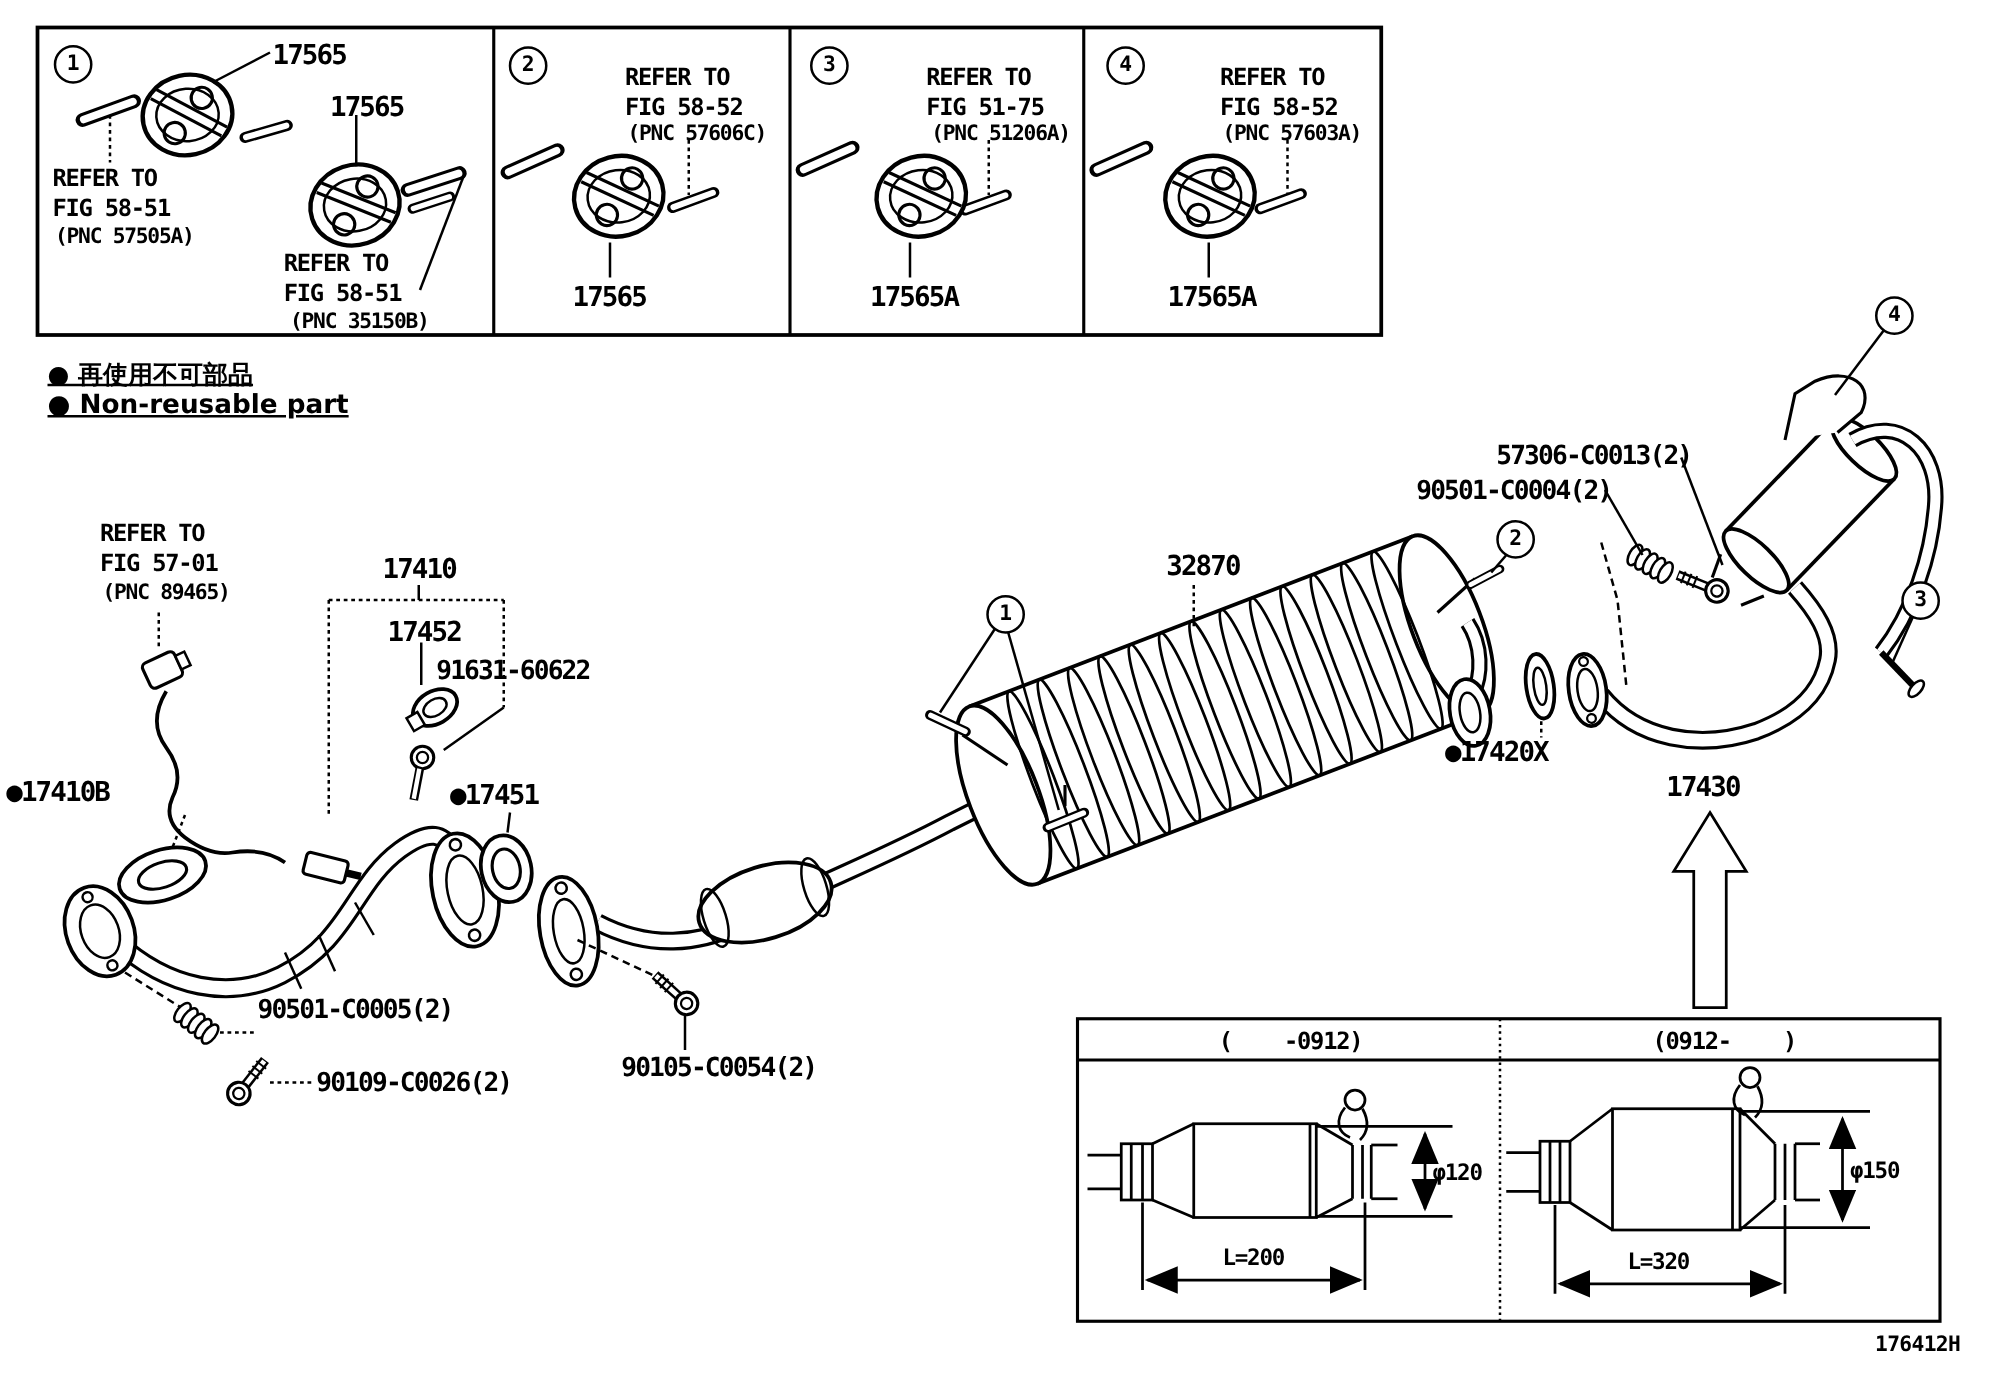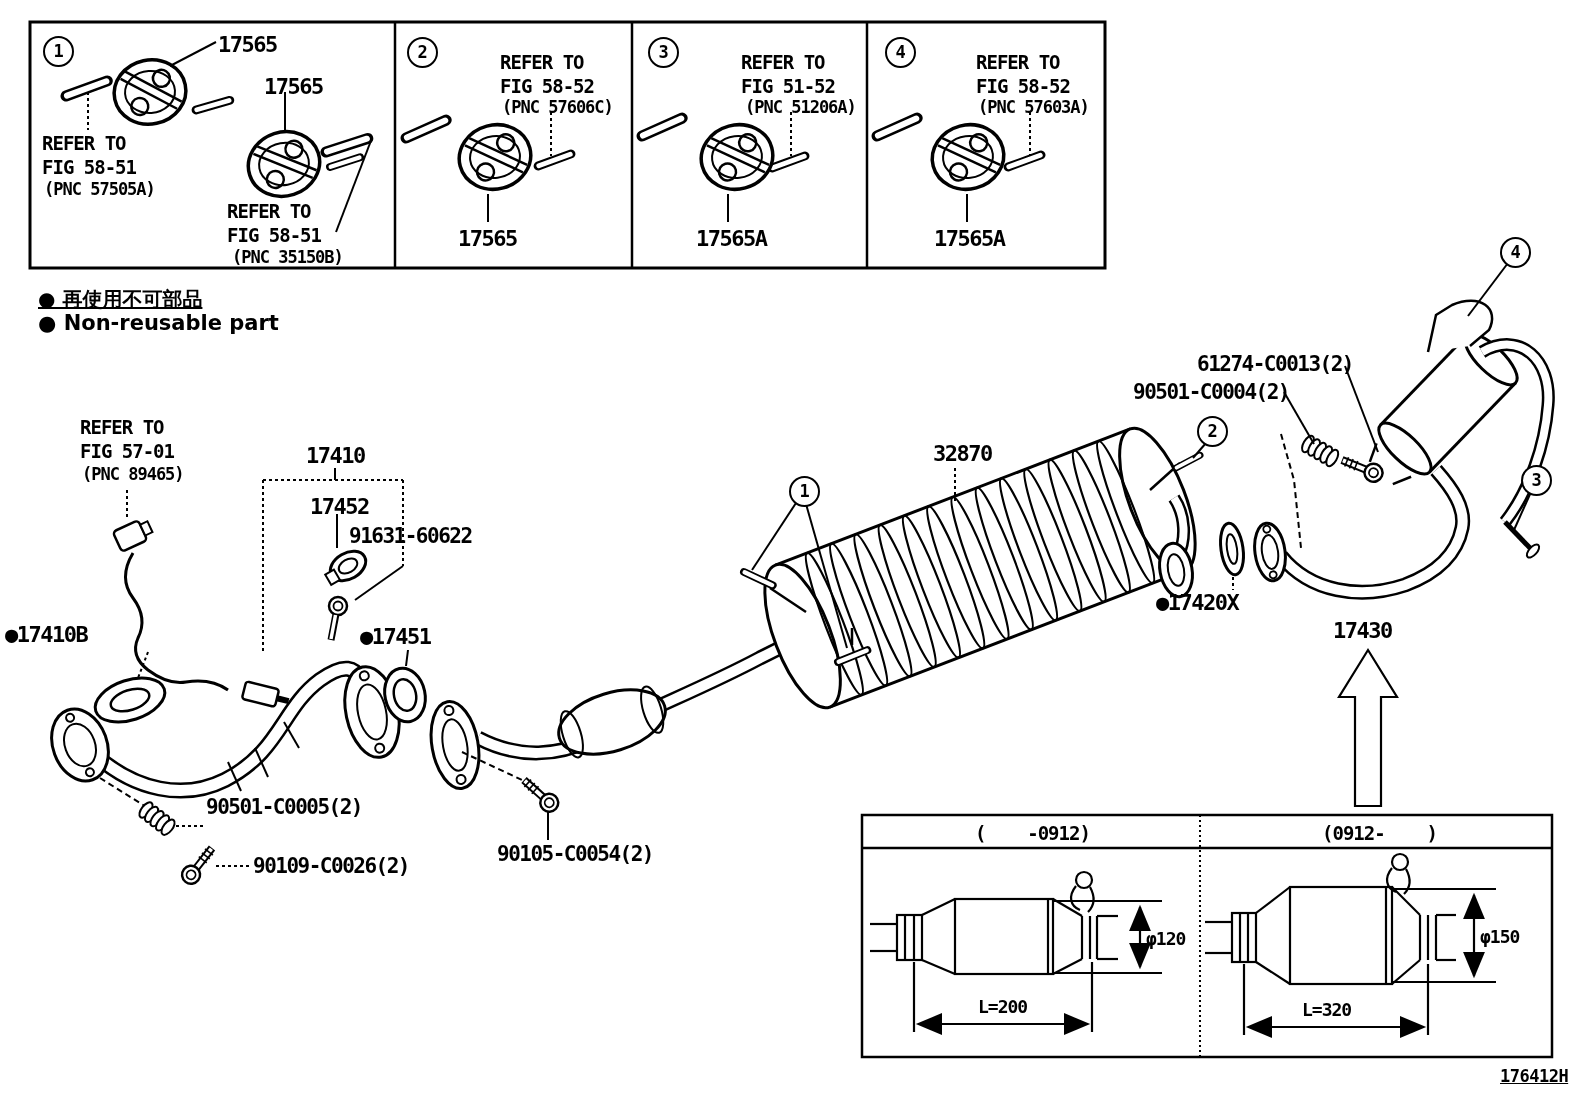--- a/index.html
+++ b/index.html
@@ -5,26 +5,26 @@
   html,body{margin:0;padding:0;background:#fff;}
   #page{position:relative;width:1592px;height:1099px;background:#ffffff;overflow:hidden;
         font-family:"DejaVu Sans Mono", monospace;color:#000;}
   #art{position:absolute;left:0;top:0;z-index:0;}
   .lbl{position:absolute;z-index:2;white-space:pre;line-height:1;}
   .pn{font:700 22px "DejaVu Sans Mono", monospace;letter-spacing:-1.5px;}
   .pn-md{font:700 21px "DejaVu Sans Mono", monospace;letter-spacing:-1.5px;}
   .ref{font:700 19px "DejaVu Sans Mono", monospace;letter-spacing:-1px;}
   .pnc{font:700 17px "DejaVu Sans Mono", monospace;letter-spacing:-1px;}
   .jp{font:700 20px "DejaVu Sans", sans-serif;text-decoration:underline;}
-  .en{font:700 21px "DejaVu Sans", sans-serif;}
+  .en{font:700 21px "DejaVu Sans", sans-serif;text-decoration:underline;}
   .circ{position:absolute;z-index:2;width:27px;height:27px;border:2.5px solid #000;border-radius:50%;
         background:#fff;text-align:center;font:700 17px "DejaVu Sans Mono", monospace;line-height:26px;}
   .dim{font:700 18px "DejaVu Sans Mono", monospace;letter-spacing:-1px;}
   .hdr{font:700 19px "DejaVu Sans Mono", monospace;letter-spacing:-1px;}
-  .fig{font:700 17px "DejaVu Sans Mono", monospace;letter-spacing:-0.5px;text-decoration:underline;}
+  .fig{font:700 17px "DejaVu Sans Mono", monospace;letter-spacing:-0.5px;}
 </style>
 </head>
 <body>
 
 <div id="page">
 
 <svg id="art" width="1592" height="1099" viewBox="0 0 1592 1099">
   <defs>
     <g id="hanger">
       <ellipse rx="36" ry="32" fill="#fff" stroke="#000" stroke-width="3.5"></ellipse>
@@ -363,21 +363,21 @@
 <div class="lbl ref" style="left:227px;top:200px">REFER TO</div>
 <div class="lbl ref" style="left:227px;top:224px">FIG 58-51</div>
 <div class="lbl pnc" style="left:232px;top:247px">(PNC 35150B)</div>
 
 <div class="lbl ref" style="left:500px;top:51px">REFER TO</div>
 <div class="lbl ref" style="left:500px;top:75px">FIG 58-52</div>
 <div class="lbl pnc" style="left:502px;top:97px">(PNC 57606C)</div>
 <div class="lbl pn" style="left:458px;top:226px">17565</div>
 
 <div class="lbl ref" style="left:741px;top:51px">REFER TO</div>
-<div class="lbl ref" style="left:741px;top:75px">FIG 51-52</div>
+<div class="lbl ref" style="left:741px;top:75px">FIG 51-75</div>
 <div class="lbl pnc" style="left:745px;top:97px">(PNC 51206A)</div>
 <div class="lbl pn" style="left:696px;top:226px">17565A</div>
 
 <div class="lbl ref" style="left:976px;top:51px">REFER TO</div>
 <div class="lbl ref" style="left:976px;top:75px">FIG 58-52</div>
 <div class="lbl pnc" style="left:978px;top:97px">(PNC 57603A)</div>
 <div class="lbl pn" style="left:934px;top:226px">17565A</div>
 
 <div class="lbl jp" style="left:38px;top:286px">● 再使用不可部品</div>
 <div class="lbl en" style="left:38px;top:311px">● Non-reusable part</div>
@@ -392,21 +392,21 @@
 <div class="lbl pnc" style="left:82px;top:464px">(PNC 89465)</div>
 
 <div class="lbl pn" style="left:306px;top:443px">17410</div>
 <div class="lbl pn" style="left:310px;top:494px">17452</div>
 <div class="lbl pn-md" style="left:349px;top:524px">91631-60622</div>
 <div class="lbl pn" style="left:5px;top:622px">●17410B</div>
 <div class="lbl pn" style="left:360px;top:624px">●17451</div>
 <div class="lbl pn" style="left:933px;top:441px">32870</div>
 <div class="lbl pn" style="left:1156px;top:590px">●17420X</div>
 <div class="lbl pn" style="left:1333px;top:618px">17430</div>
-<div class="lbl pn-md" style="left:1197px;top:352px">61274-C0013(2)</div>
+<div class="lbl pn-md" style="left:1197px;top:352px">57306-C0013(2)</div>
 <div class="lbl pn-md" style="left:1133px;top:380px">90501-C0004(2)</div>
 <div class="lbl pn-md" style="left:206px;top:795px">90501-C0005(2)</div>
 <div class="lbl pn-md" style="left:253px;top:854px">90109-C0026(2)</div>
 <div class="lbl pn-md" style="left:497px;top:842px">90105-C0054(2)</div>
 
 <div class="lbl hdr" style="left:975px;top:822px">(    -0912)</div>
 <div class="lbl hdr" style="left:1322px;top:822px">(0912-    )</div>
 <div class="lbl dim" style="left:1146px;top:928px">φ120</div>
 <div class="lbl dim" style="left:978px;top:996px">L=200</div>
 <div class="lbl dim" style="left:1480px;top:926px">φ150</div>

